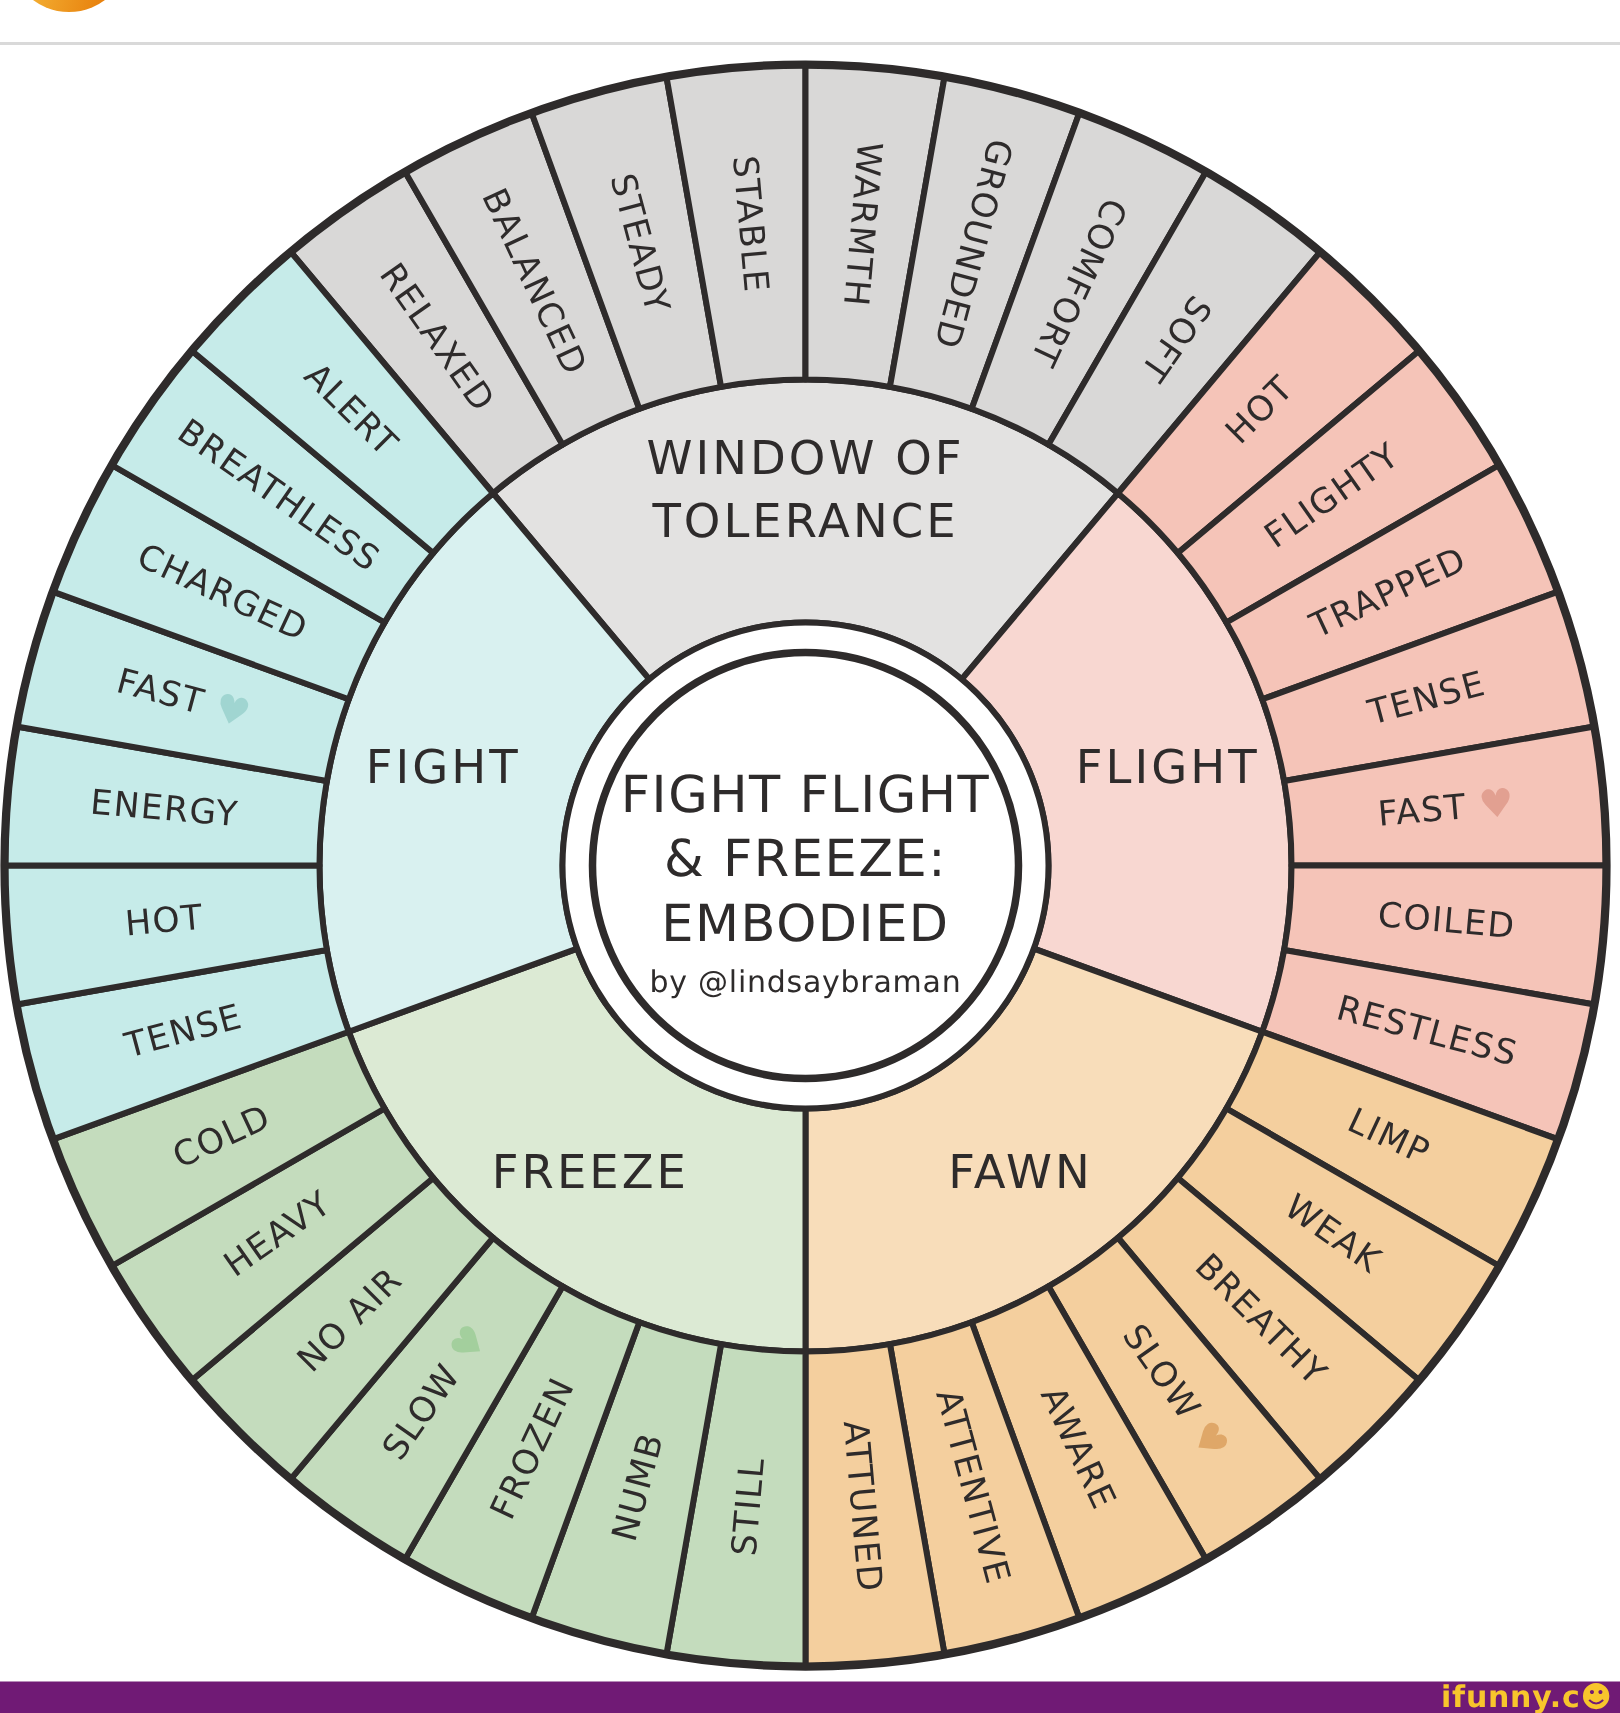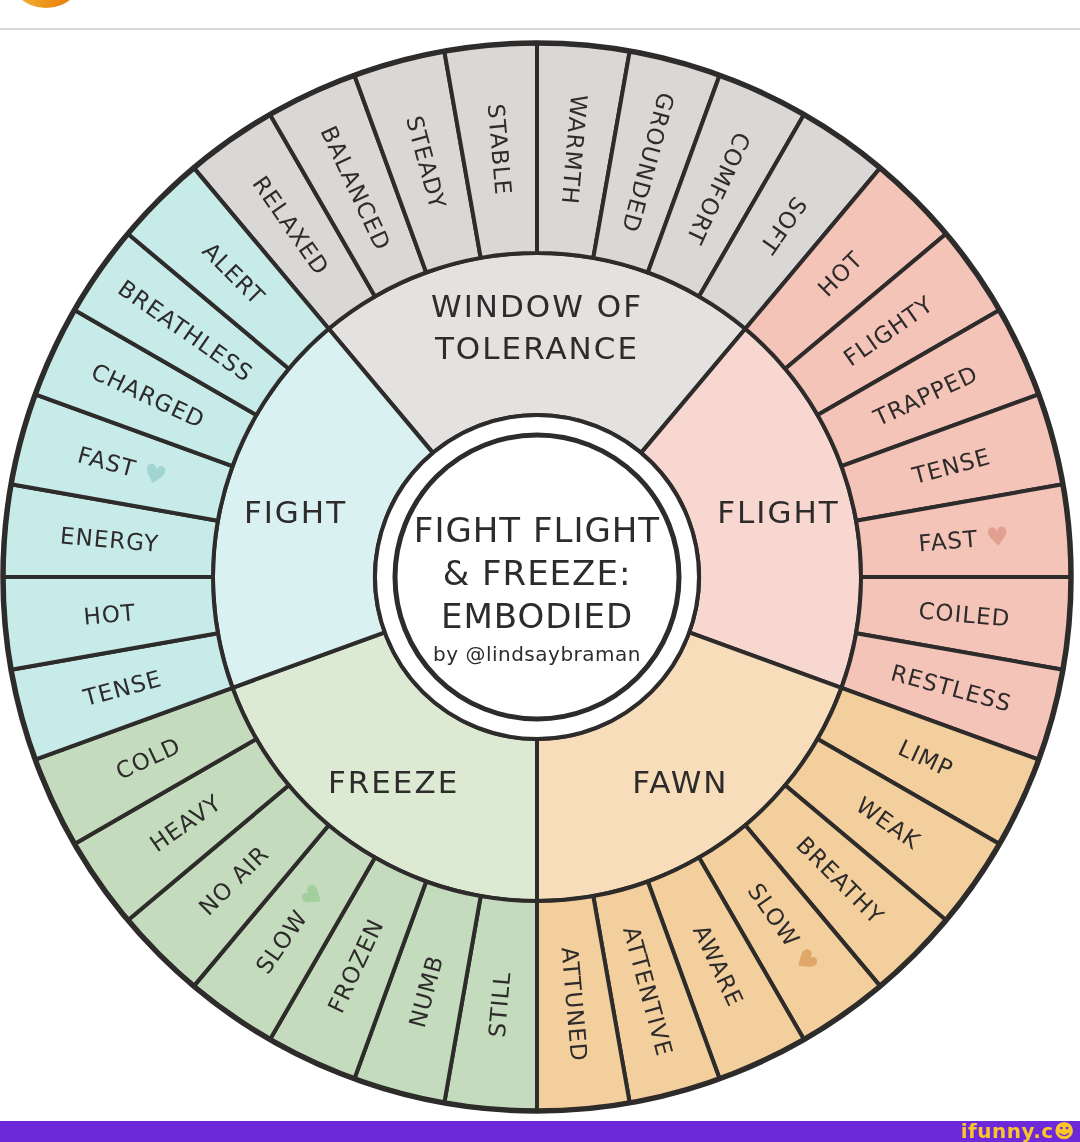--- a/index.html
+++ b/index.html
@@ -15,21 +15,21 @@
     position:absolute;left:0;top:28px;width:1080px;height:2px;background:#d9d9d9;
   }
   #wheel{position:absolute;left:0;top:0;}
   #wheel text{fill:#2e2b2b;dominant-baseline:central;text-anchor:middle;}
   .seg-label{font-size:23px;letter-spacing:1px;font-weight:500;}
   .heart{font-size:26px;}
   .mid-label{font-size:31px;letter-spacing:2px;}
   .center-line{font-size:34px;letter-spacing:1px;}
   .center-credit{font-size:20px;letter-spacing:0.5px;}
   .watermark-bar{
-    position:absolute;left:0;bottom:0;width:1080px;height:21px;background:#6d28d9;
+    position:absolute;left:0;bottom:0;width:1080px;height:21px;background:#701a75;
     display:flex;align-items:center;justify-content:flex-end;padding:0;box-sizing:border-box;
   }
   .watermark-text{
     color:#f8c52c;font-weight:bold;font-size:20px;letter-spacing:0.5px;line-height:21px;
     padding-right:5px;white-space:nowrap;
   }
   .watermark-text .smiley{font-size:20px;font-weight:normal;}
 </style>
 </head>
 <body>

